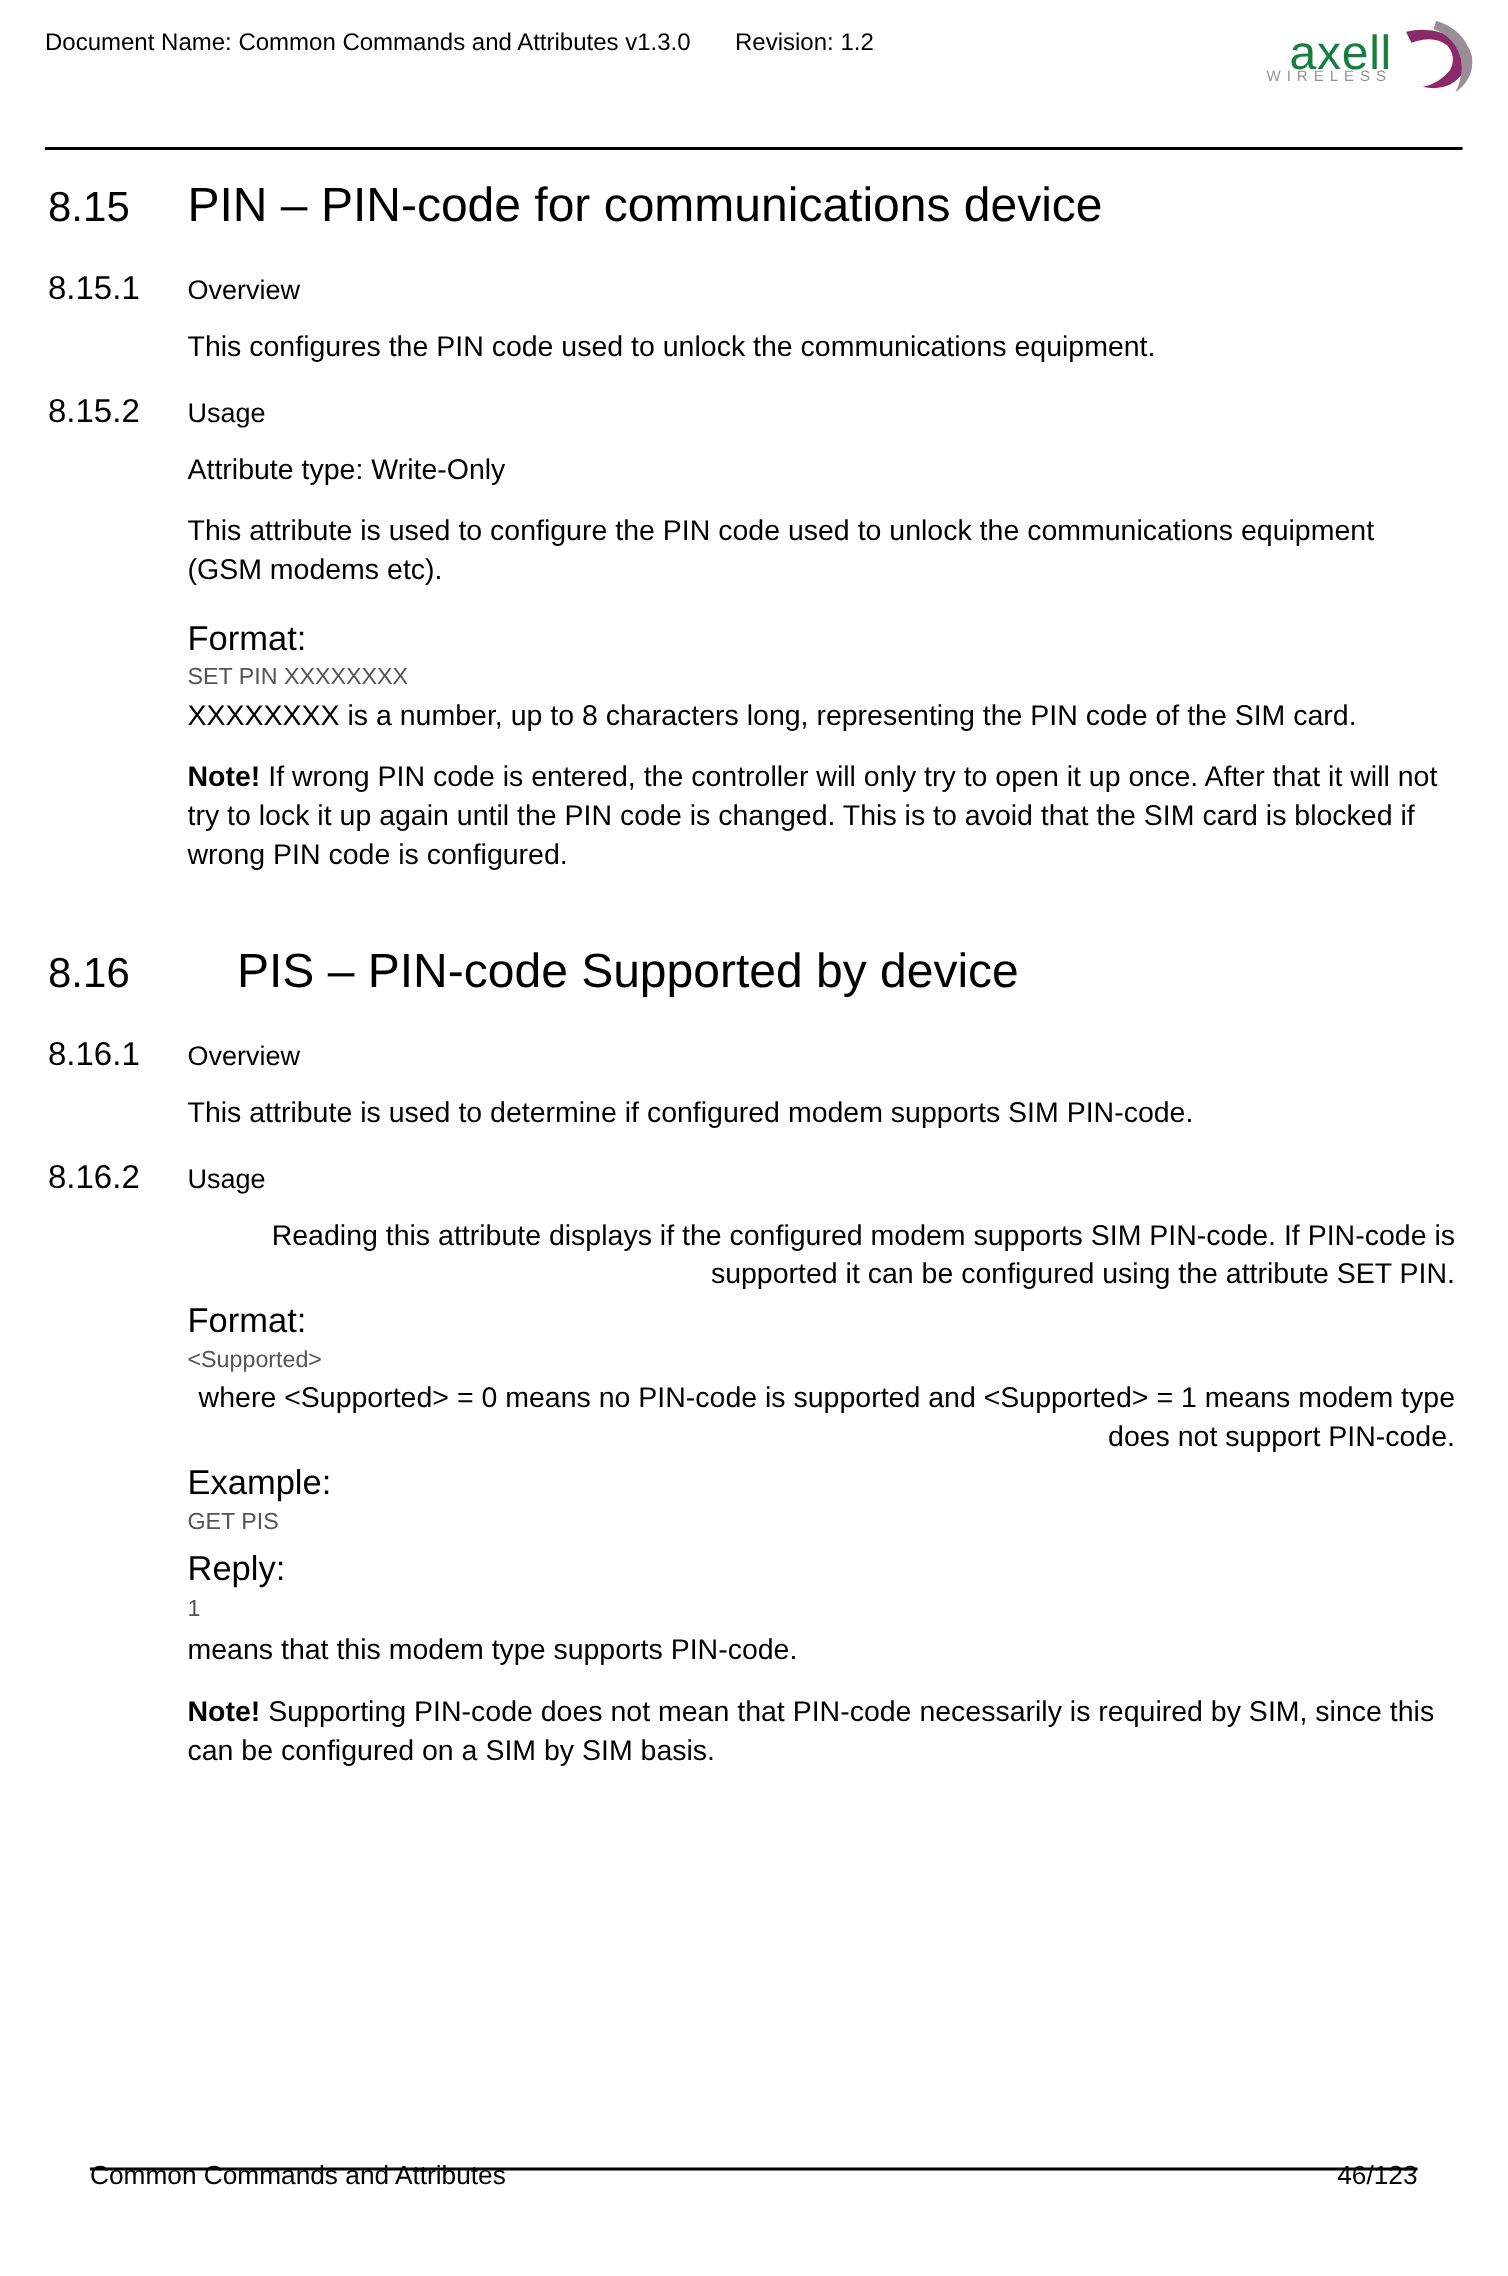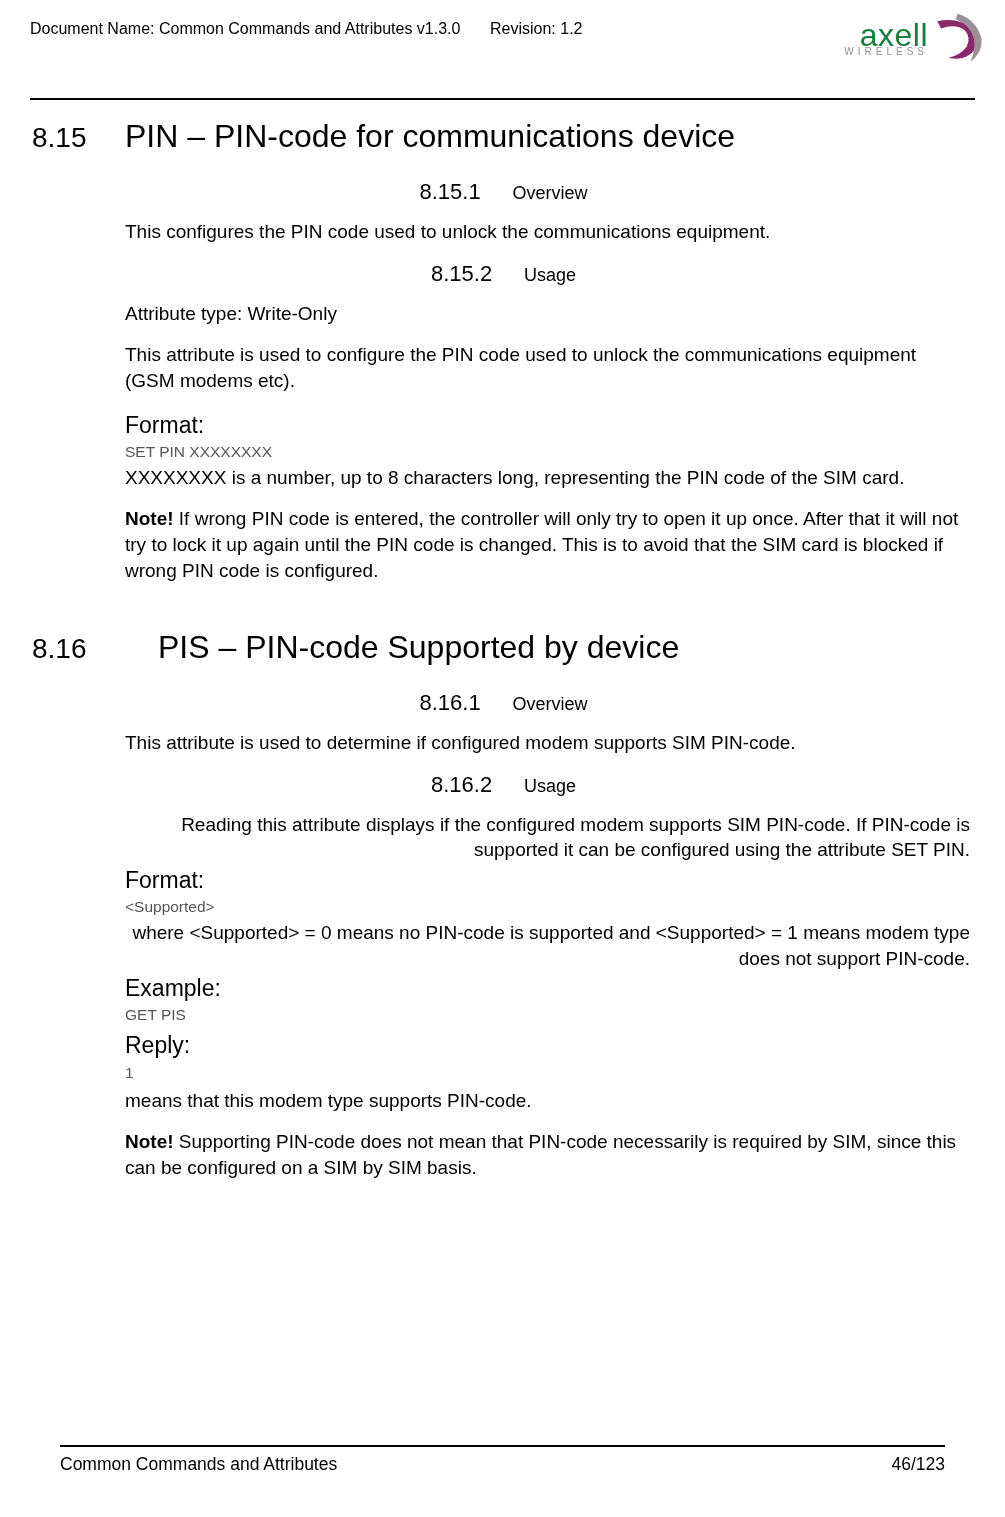--- a/index.html
+++ b/index.html
@@ -70,21 +70,21 @@
     }
     .content {
       padding-left: 0;
       padding-right: 0;
     }
     .h1-row, .h2-row {
       display: flex;
       align-items: baseline;
     }
     .h1-row { margin-top: 18px; margin-bottom: 24px; }
-    .h2-row { margin-top: 8px; margin-bottom: 14px; justify-content: center; }
+    .h2-row { margin-top: 8px; margin-bottom: 14px; }
     .h1-num {
       font-size: 28px;
       font-weight: normal;
       width: 95px;
       flex-shrink: 0;
       padding-left: 2px;
     }
     .h1-title {
       font-size: 32px;
       font-weight: normal;
@@ -128,21 +128,21 @@
       border-top: 2px solid #000;
       position: absolute;
       left: 30px;
       right: 30px;
       bottom: 50px;
     }
     .footer {
       position: absolute;
       left: 30px;
       right: 30px;
-      bottom: 22px;
+      bottom: 36px;
       display: flex;
       justify-content: space-between;
       font-size: 17.5px;
     }
     .spacer-lg { height: 26px; }
   </style>
 </head>
 <body>
 
 <div class="page">

